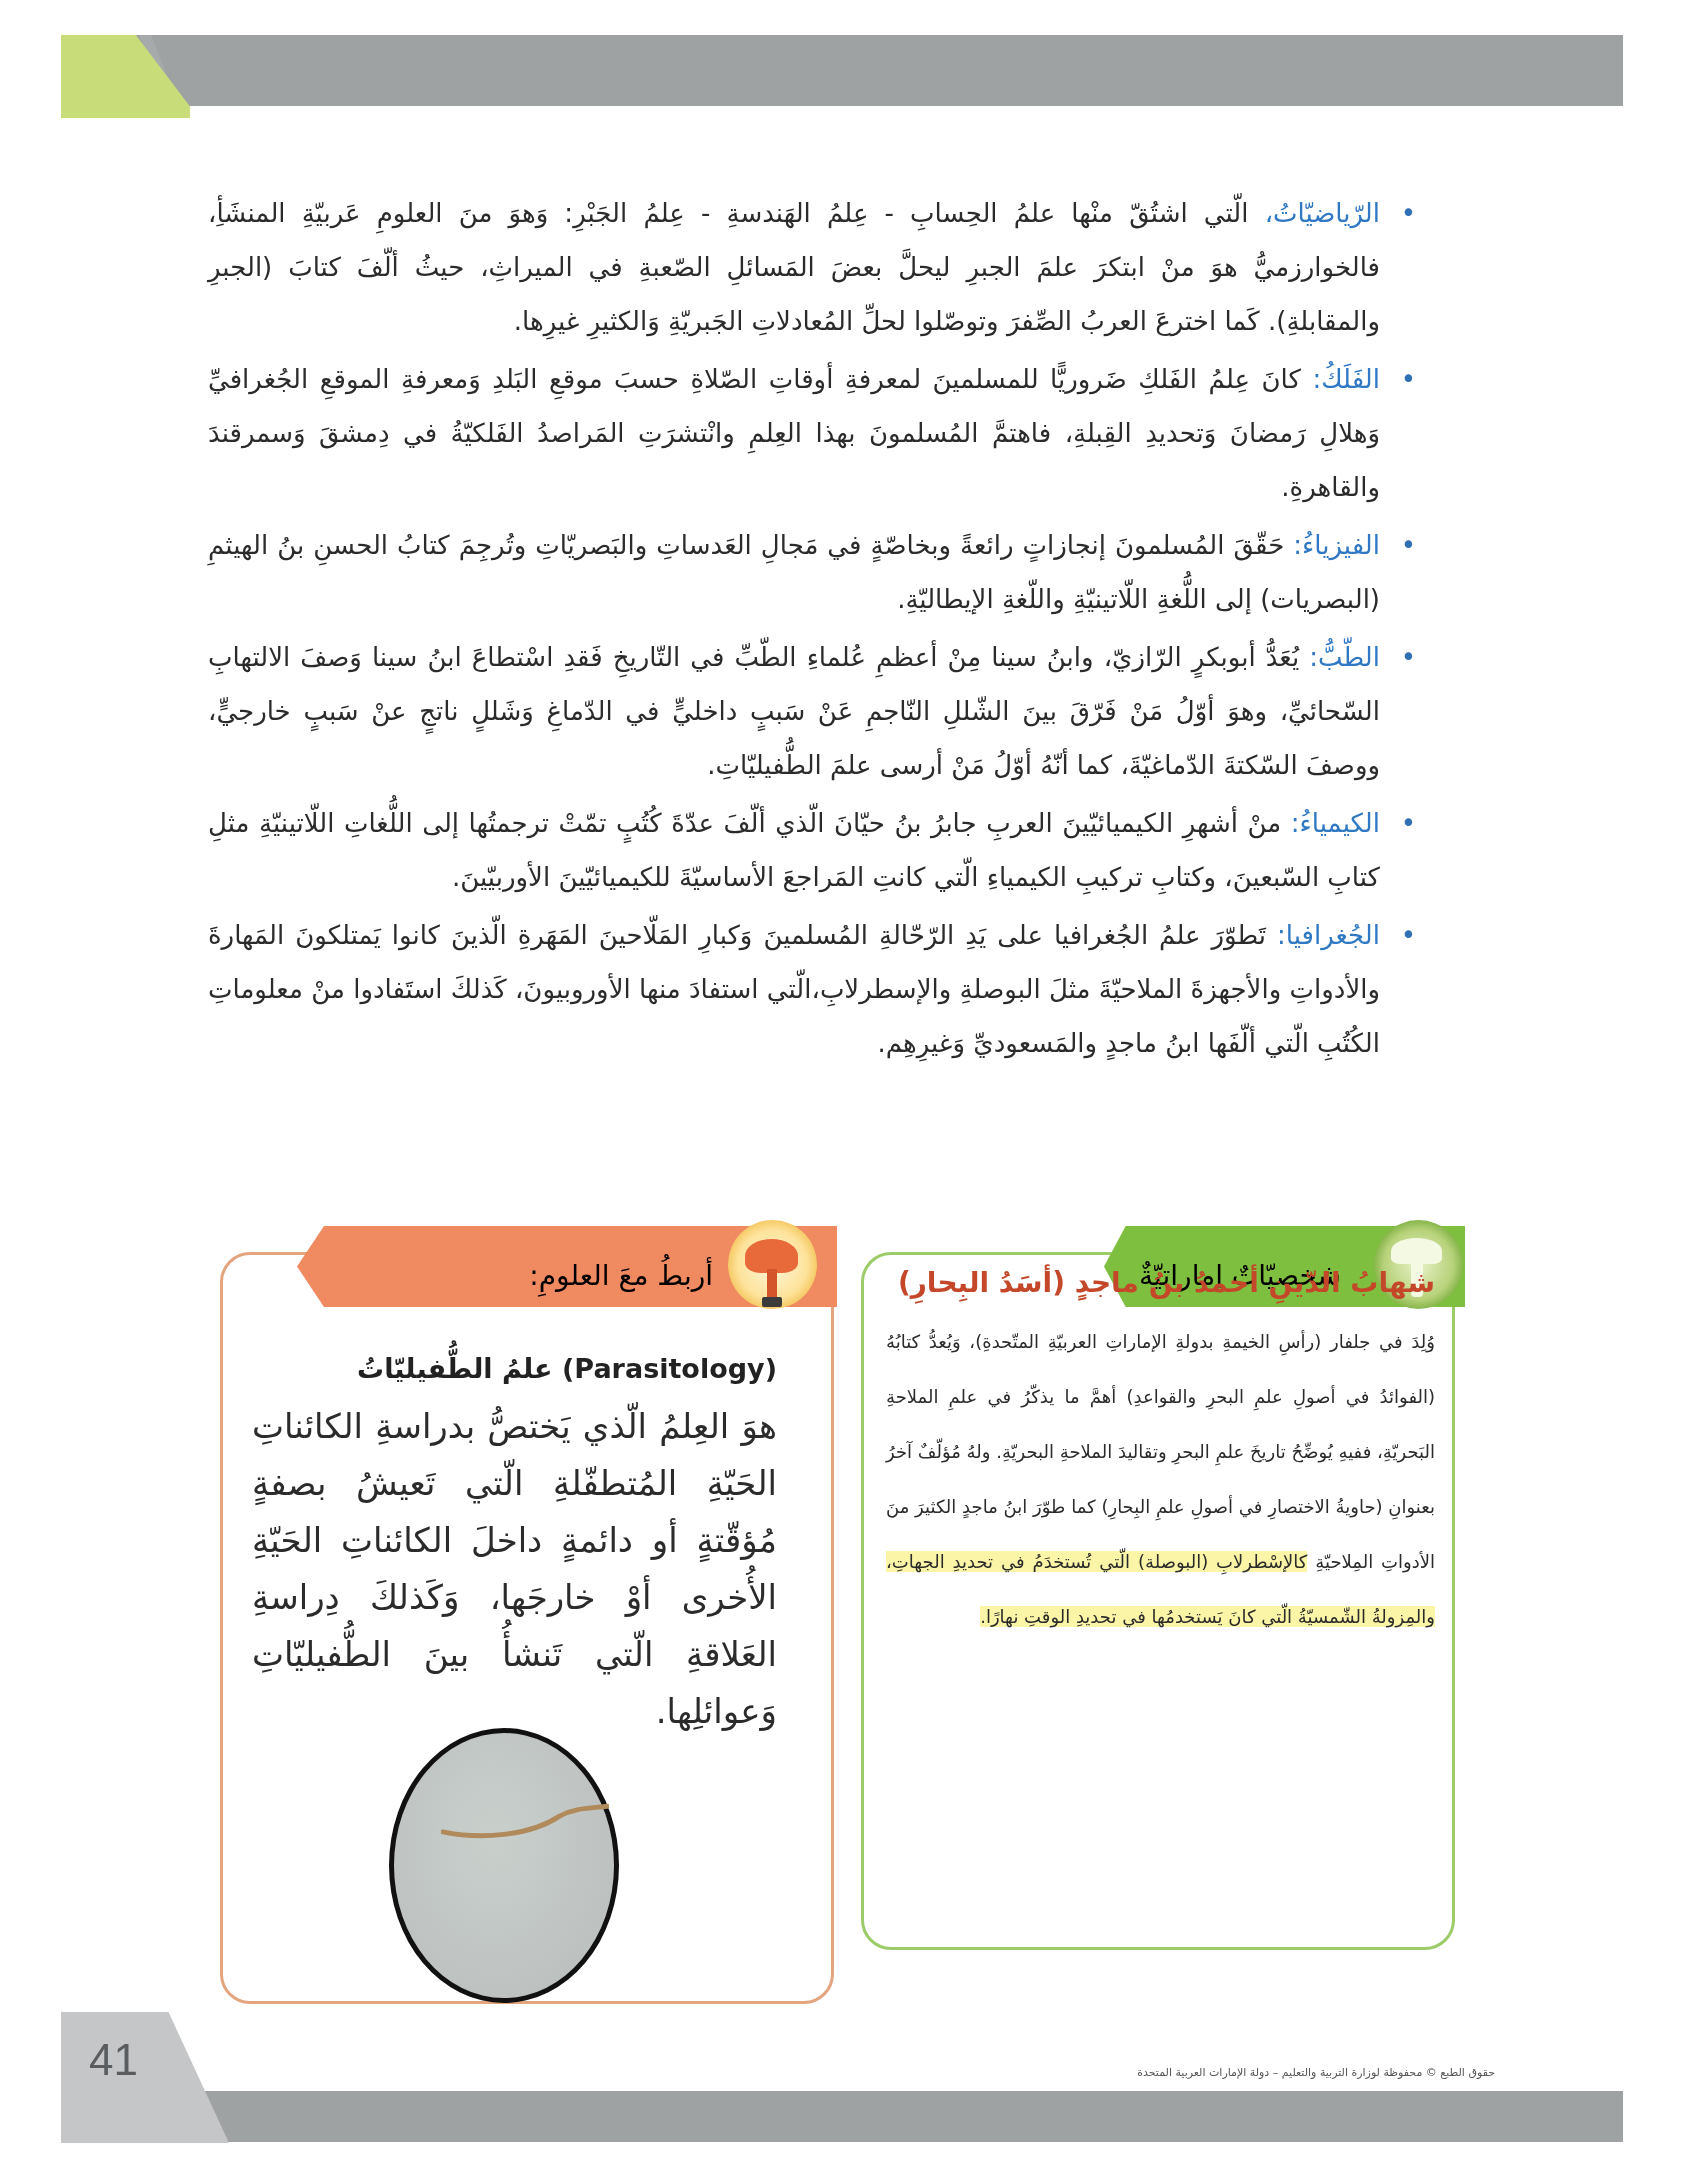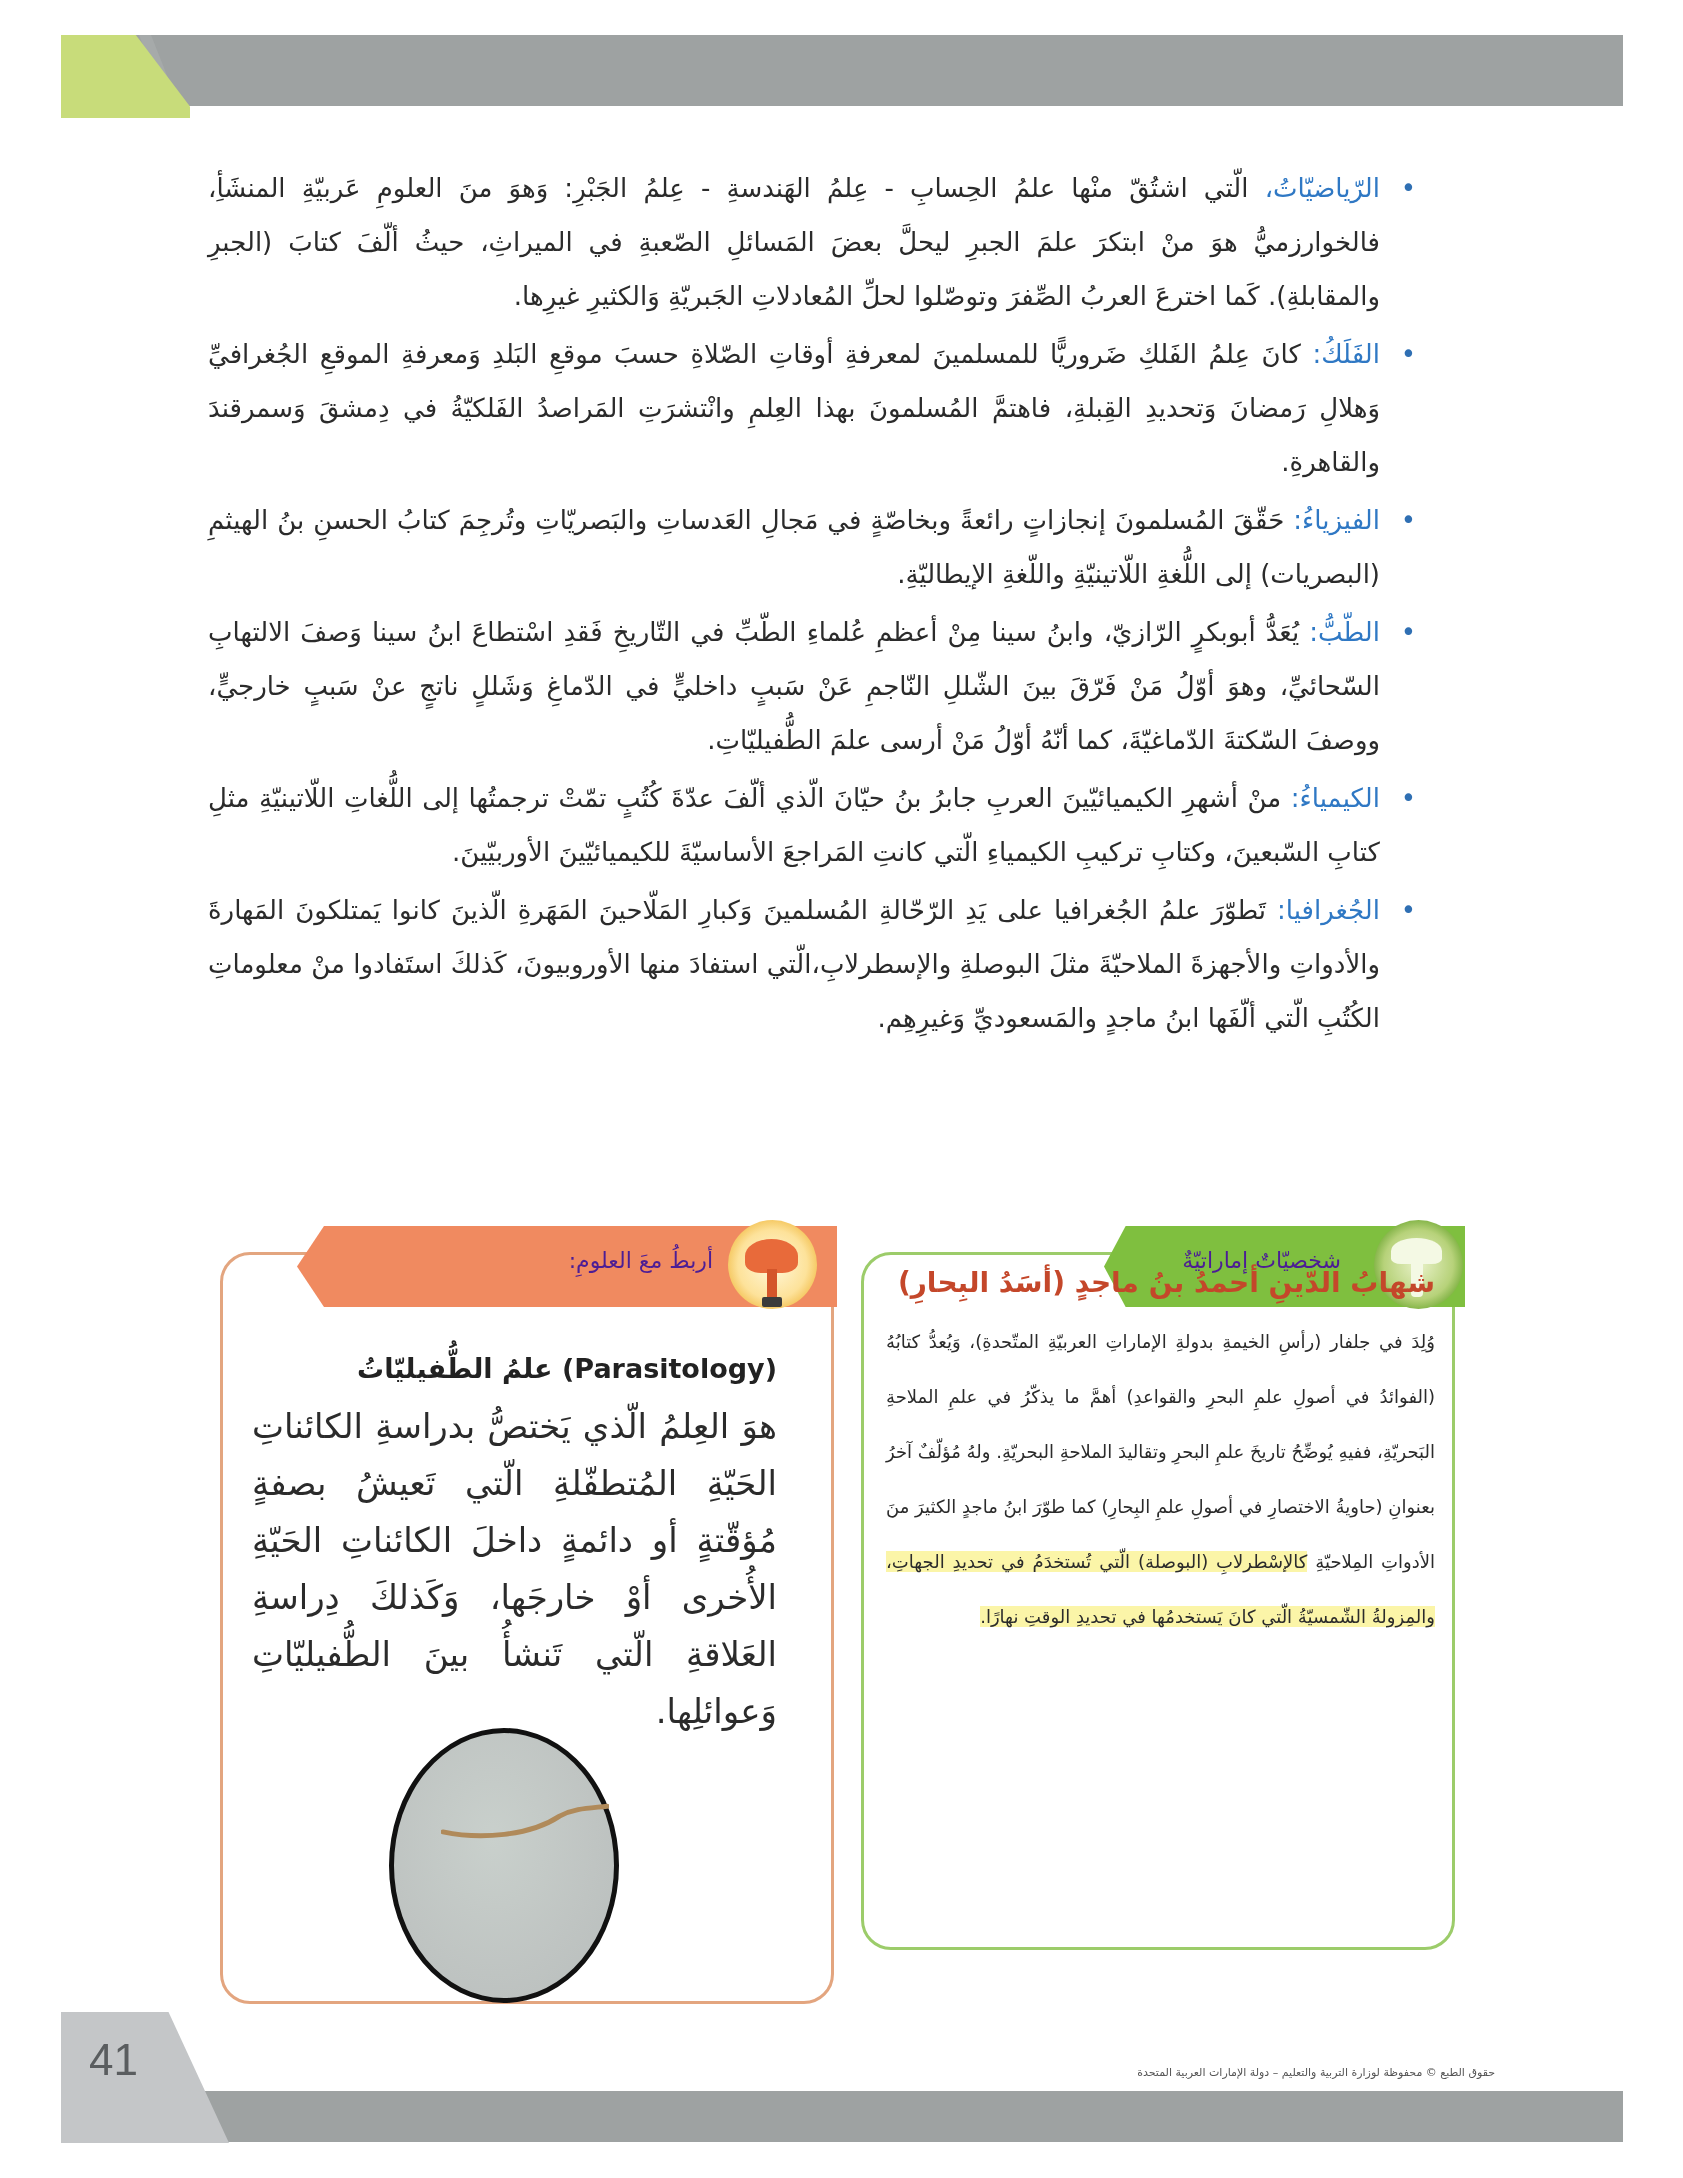--- a/index.html
+++ b/index.html
@@ -19,21 +19,21 @@
     background:#c8dc7a;
     clip-path:polygon(0 0, 58% 0, 100% 86%, 100% 100%, 0 100%);
   }
   .top-accent-shade {
     position:absolute; left:139px; top:35px; width:40px; height:71px;
     background:#a6aaaa;
     clip-path:polygon(0 0, 30% 0, 100% 100%, 70% 100%);
   }
   
   .main {
-    position:absolute; left:208px; top:161px; width:1208px;
+    position:absolute; left:208px; top:186px; width:1208px;
     direction:rtl; text-align:justify;
   }
   .bullet {
     position:relative; padding-right:36px; margin:0 0 4px 0;
     font-size:26px; line-height:54px;
   }
   .bullet::before {
     content:"•"; position:absolute; right:0; top:0; color:#2f6fb3; font-size:26px;
   }
   .term { color:#2f78c4; }
@@ -52,21 +52,21 @@
     position:absolute; left:1104px; top:1226px; width:361px; height:81px;
     background:#7fbf3f;
     clip-path:polygon(6% 0, 100% 0, 100% 100%, 6% 100%, 0 50%);
   }
   .tab-orange {
     position:absolute; left:297px; top:1226px; width:540px; height:81px;
     background:#f08a60;
     clip-path:polygon(5% 0, 100% 0, 100% 100%, 5% 100%, 0 50%);
   }
   .tab-label {
-    position:absolute; top:22px; font-size:22px; color:#4c1d95; direction:rtl;
+    position:absolute; top:33px; font-size:28px; color:#000000; direction:rtl;
   }
   .tab-green .tab-label { right:124px; }
   .tab-orange .tab-label { right:124px; }
   .badge-icon {
     position:absolute; width:89px; height:89px; border-radius:50%;
   }
   .palm-icon {
     left:1374px; top:1220px;
     background:radial-gradient(circle at 50% 50%, #e9f2c9 0%, #b7d27a 55%, #83b447 72%, #d8e8a8 76%, #7fbf3f 80%);
   }

